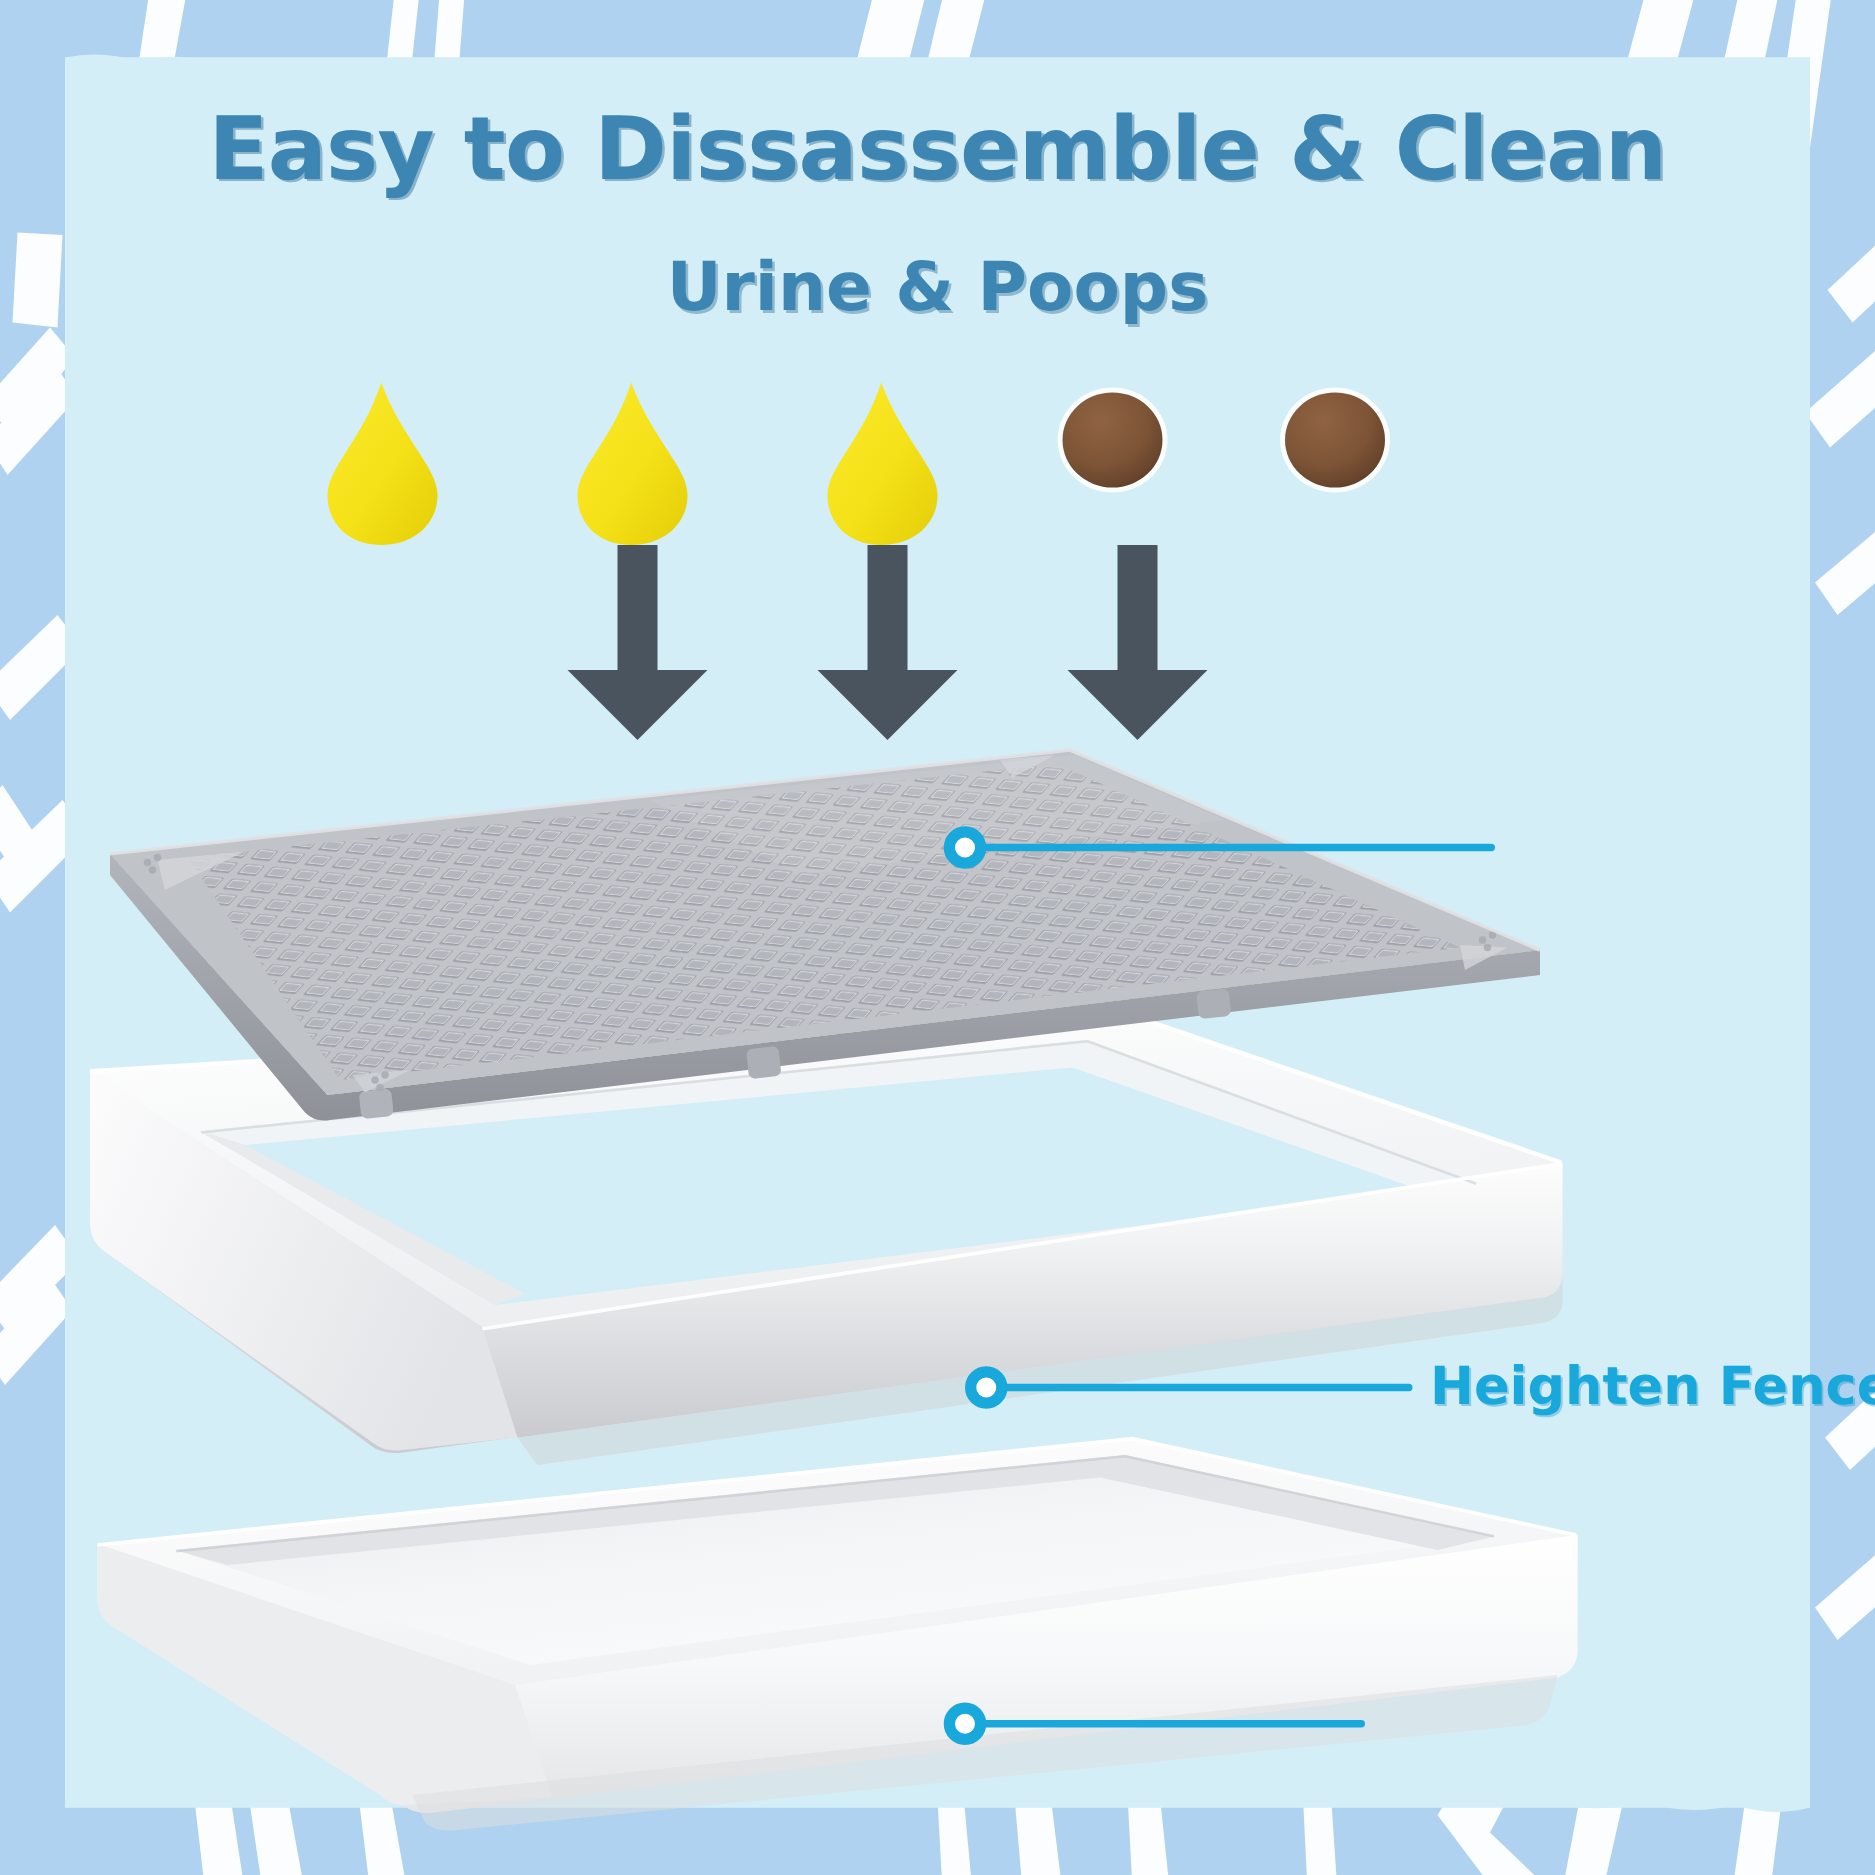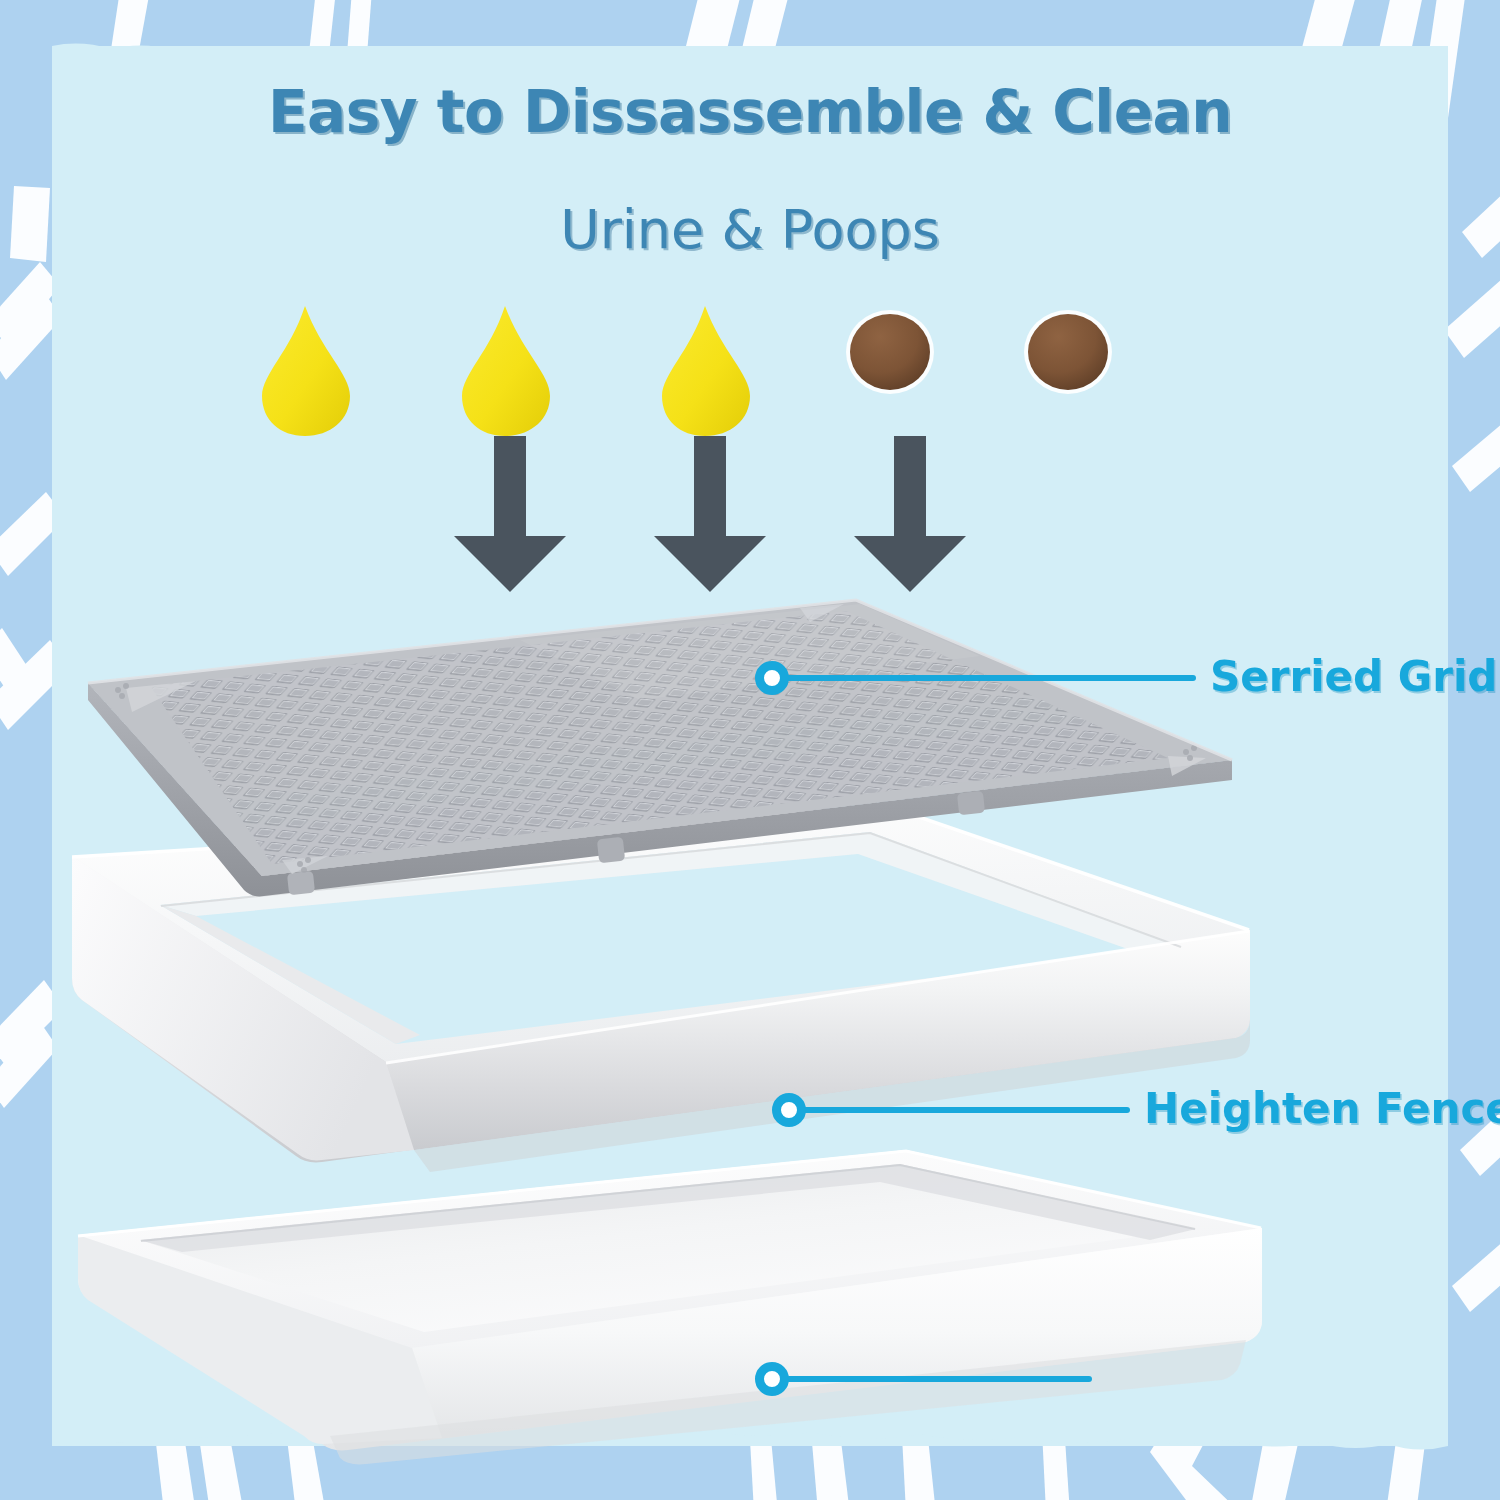--- a/index.html
+++ b/index.html
@@ -37,35 +37,35 @@
     height: 1400px;
     background: #d3eef7;
   }
   .title-main {
     position: absolute;
     left: 0;
     top: 78px;
     width: 1500px;
     text-align: center;
     font-family: "DejaVu Sans", sans-serif;
-    font-size: 58px;
+    font-size: 70px;
     font-weight: bold;
     letter-spacing: -0.5px;
     color: #3d86b4;
     text-shadow: 2px 2px 0 rgba(44,106,145,0.45);
     white-space: nowrap;
   }
   .title-sub {
     position: absolute;
     left: 0;
     top: 198px;
     width: 1500px;
     text-align: center;
     font-size: 54px;
-    font-weight: normal;
+    font-weight: bold;
     color: #3d86b4;
     text-shadow: 2px 2px 0 rgba(44,106,145,0.4);
     white-space: nowrap;
   }
 
   
   .icon-row { position: absolute; left: 0; top: 0; width: 1500px; height: 1500px; pointer-events: none; }
 
   
   .product-stack { position: absolute; left: 0; top: 0; width: 1500px; height: 1500px; }
@@ -354,21 +354,20 @@
       </g>
 
       <path d="M88,683 L856,600 L1232,760" fill="none" stroke="#e0e2e5" stroke-width="3" opacity="0.9"></path>
 
       <path d="M520,640 L860,604 L980,656 L640,700 Z" fill="#ffffff" opacity="0.07"></path>
     </g>
   </svg>
 
   <div class="callout-line" style="left:786px; top:675px; width:410px;"></div>
   <div class="callout-dot" style="left:755px; top:661px;"></div>
-  <div class="callout-label" style="left:1210px; top:652px;">Serried Grid</div>
 
   <div class="callout-line" style="left:802px; top:1107px; width:328px;"></div>
   <div class="callout-dot" style="left:772px; top:1093px;"></div>
   <div class="callout-label" style="left:1144px; top:1084px;">Heighten Fence</div>
 
   <div class="callout-line" style="left:786px; top:1376px; width:306px;"></div>
   <div class="callout-dot" style="left:755px; top:1362px;"></div>
 
 </div>
 

